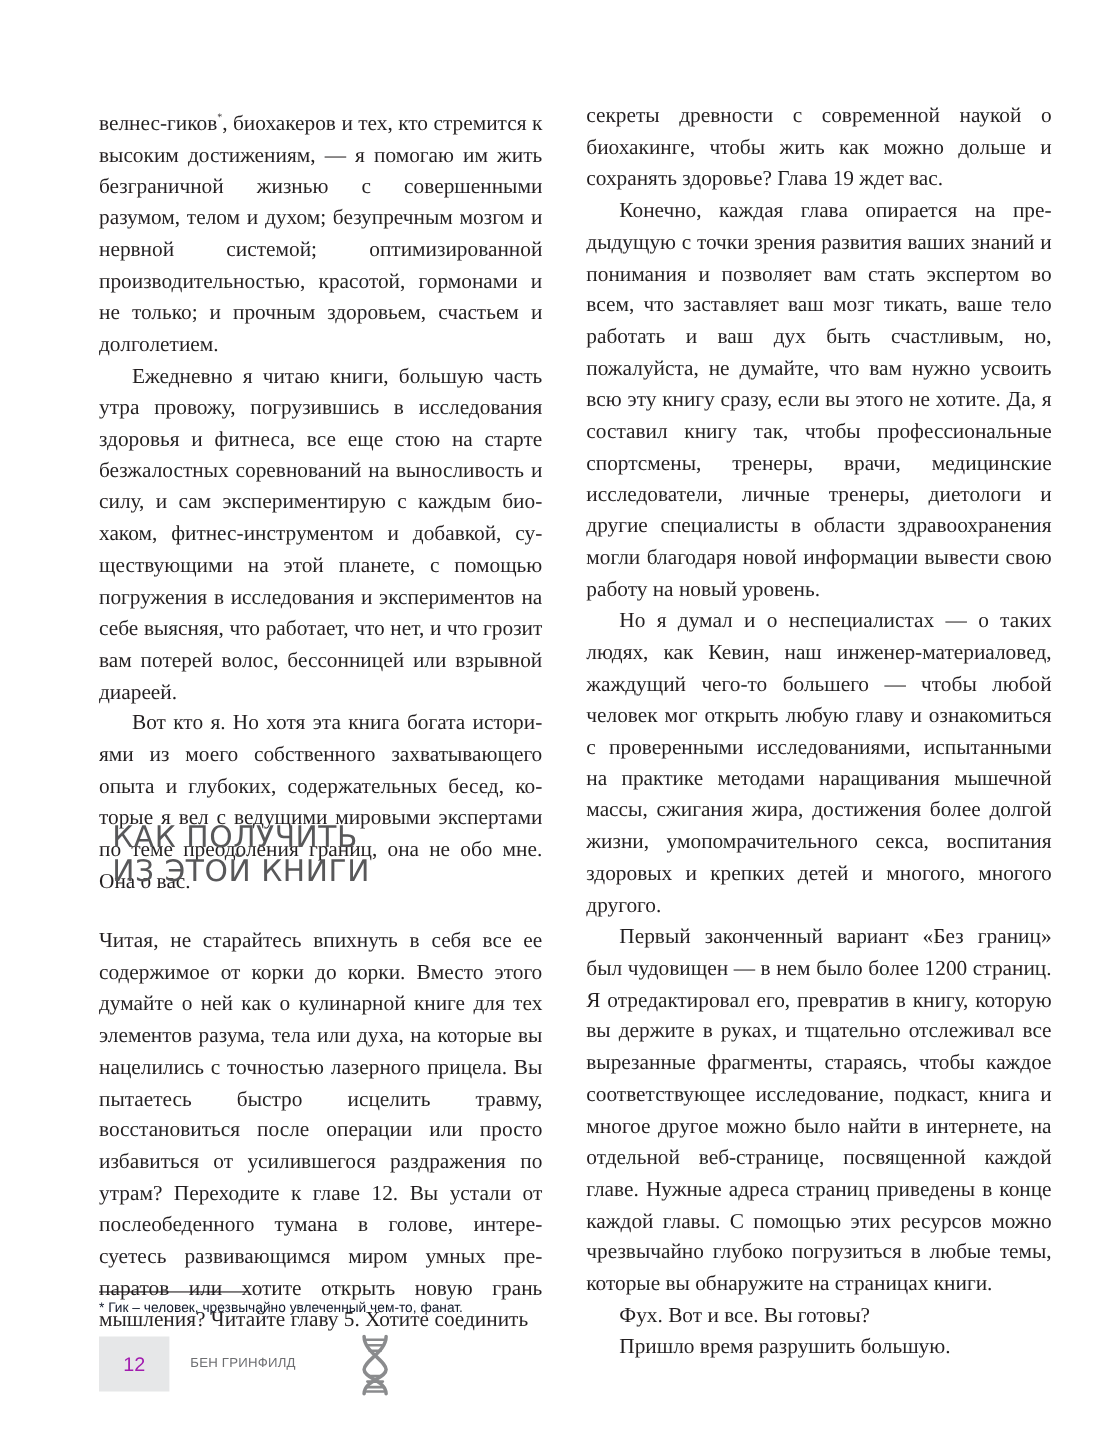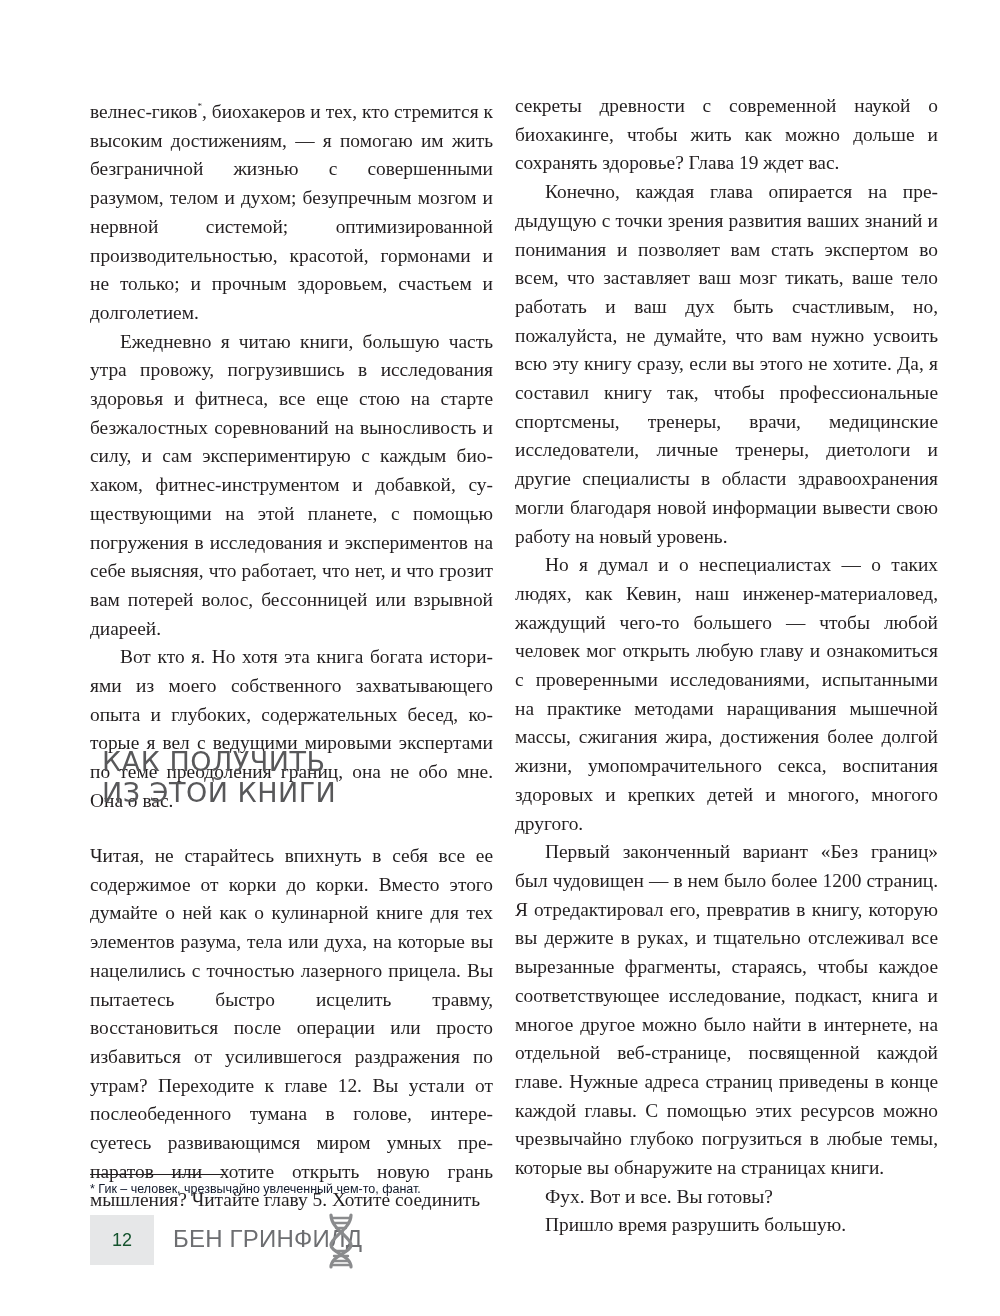--- a/index.html
+++ b/index.html
@@ -1,20 +1,20 @@
 <!DOCTYPE html>
 <html><head>
 <meta charset="utf-8">
 <style>
   html, body { margin: 0; padding: 0; background: #ffffff; }
   body { width: 1000px; height: 1316px; position: relative; overflow: hidden; }
   .page { position: absolute; left: 0; top: 0; width: 899px; height: 1316px; background: #fff; }
   .col { position: absolute; top: 92px; }
   .col-left { left: 90px; width: 403px; }
-  .col-right { left: 515px; width: 423px; }
+  .col-right { left: 533px; width: 423px; }
   .para {
     font-family: "Liberation Serif", "DejaVu Serif", serif;
     font-size: 19.4px;
     line-height: 28.7px;
     color: #231f20;
     text-align: justify;
     text-align-last: left;
     hyphens: manual;
     margin: 0;
   }
@@ -39,26 +39,26 @@
   .footnote {
     position: absolute; left: 90px; top: 1181px;
     font-family: "Liberation Sans", "DejaVu Sans", sans-serif;
     font-size: 12.5px; color: #0f172a; line-height: 16px;
   }
   .page-num-box {
     position: absolute; left: 90px; top: 1215px; width: 64px; height: 50px;
     background: #e6e7e8;
     display: flex; align-items: center; justify-content: center;
     font-family: "Liberation Sans", "DejaVu Sans", sans-serif;
-    font-size: 18px; color: #14532d;
+    font-size: 18px; color: #a21caf;
   }
   .running-head {
     position: absolute; left: 173px; top: 1226px;
     font-family: "Liberation Sans", "DejaVu Sans", sans-serif;
-    font-size: 24px; color: #6d6e71; letter-spacing: 0.2px; line-height: 26px;
+    font-size: 12px; color: #6d6e71; letter-spacing: 0.2px; line-height: 26px;
   }
   .dna-icon { position: absolute; left: 327px; top: 1213px; width: 28px; height: 56px; }
 </style>
 </head>
 <body>
 
 <div class="page">
 
   <div class="col col-left">
     <p class="para"><span>велнес-гиков</span><span class="sup">*</span><span>, биохакеров и тех, кто стремит­ся к высоким достижениям, — я помогаю им жить безграничной жизнью с совершенными разумом, телом и духом; безупречным моз­гом и нервной системой; оптимизированной производительностью, красотой, гормонами и не только; и прочным здоровьем, счастьем и долголетием.</span></p>

